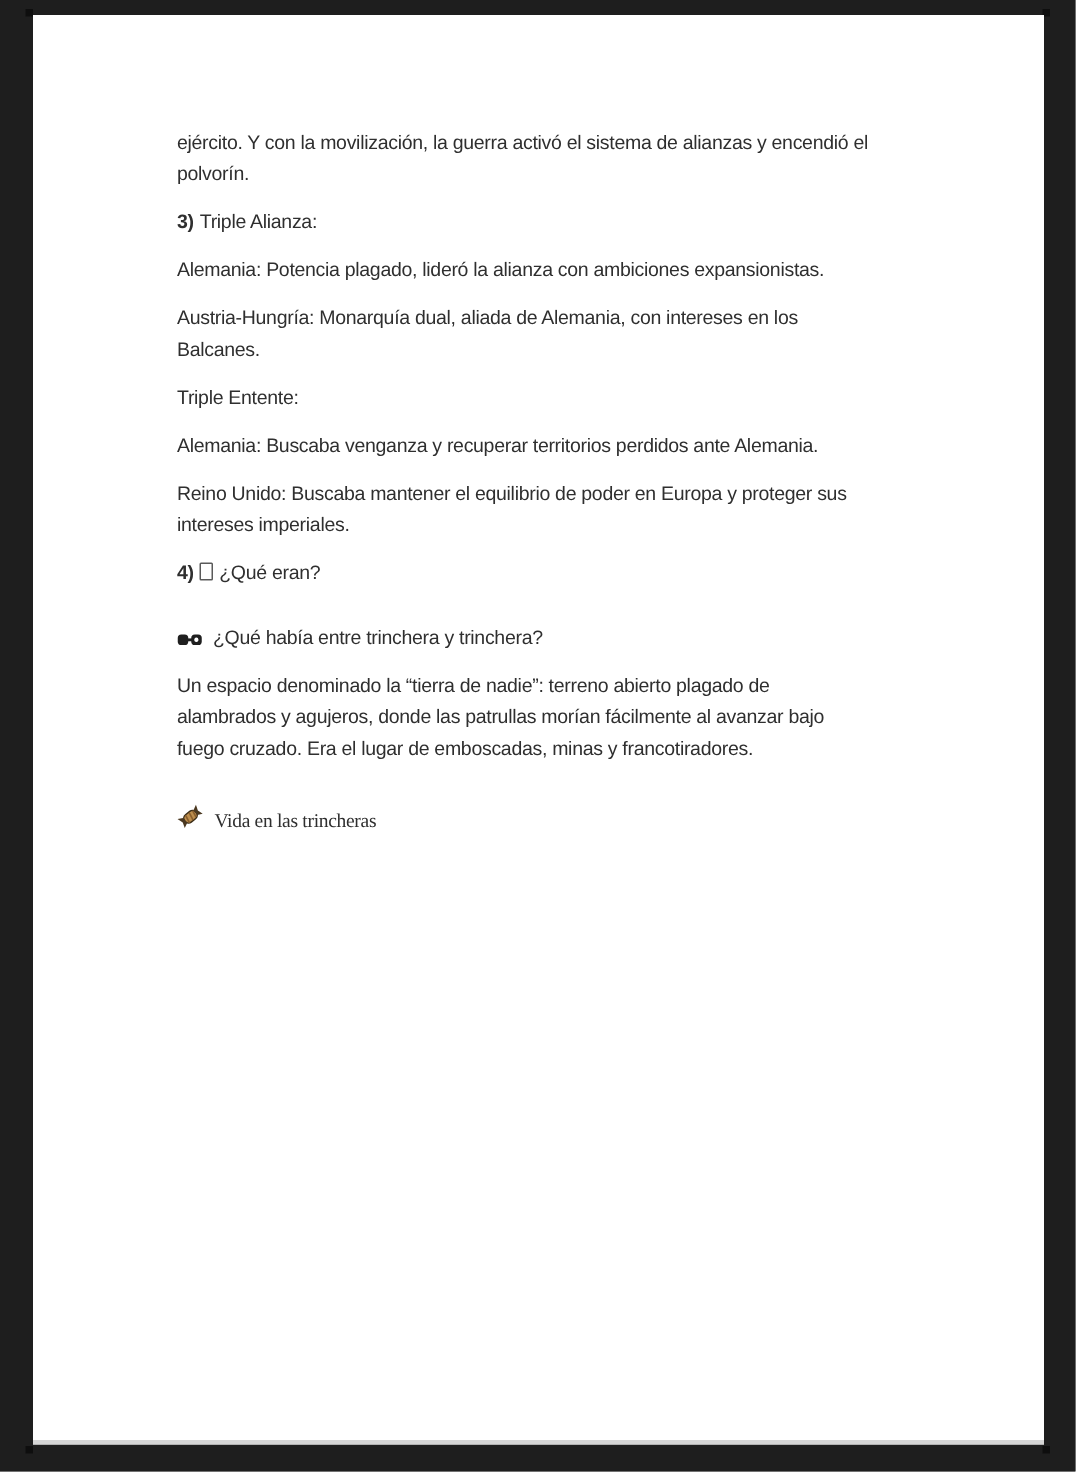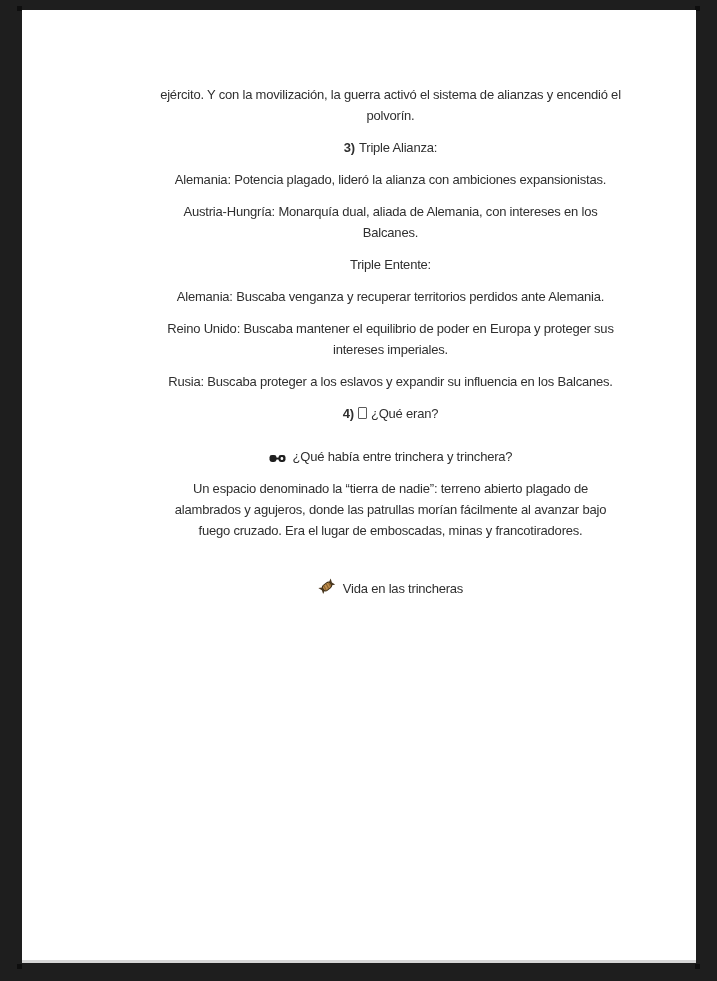--- a/index.html
+++ b/index.html
@@ -10,39 +10,38 @@
   }
   .desktop-bg{
     position:absolute;inset:0;background:#1e1e1e;
   }
   .page{
     position:absolute;left:22px;top:10px;width:674px;height:953px;
     background:#ffffff;
     border-bottom:3px solid #d6d6d6;
     box-sizing:border-box;
     overflow:hidden;
-    text-align:center;
   }
   .corner-mark{
     position:absolute;width:5px;height:5px;background:#0e0e0e;
   }
   .cm-tl{left:17px;top:6px;}
   .cm-tr{left:695px;top:6px;}
   .cm-bl{left:17px;top:964px;}
   .cm-br{left:695px;top:964px;}
   .content{
     position:absolute;left:96px;top:74px;width:545px;
     color:#2f2f2f;font-size:13px;line-height:21px;letter-spacing:-0.2px;
   }
   .para{margin:0 0 11px 0;}
   .txt{white-space:pre-line;}
   .bp{font-weight:700;margin-right:4px;}
   .gap-md{margin-top:10px;}
   .gap-lg{margin-top:22px;}
-  .gap-xl{margin-top:37px;}
+  .gap-xl{margin-top:27px;font-family:Liberation Serif, serif;}
   .glyph-box{
     display:inline-block;width:9px;height:12px;
     border:1px solid #5a5a5a;border-radius:1px;
     vertical-align:-1px;margin:0 4px 0 0;
     box-sizing:border-box;
   }
   .inline-icon{
     display:inline-block;vertical-align:-2px;margin-right:7px;line-height:0;
   }
 </style>
@@ -70,21 +69,20 @@
 Balcanes.</span></p>
 
 
     <p class="para"><span class="txt">Triple Entente:</span></p>
 
     <p class="para"><span class="txt">Alemania: Buscaba venganza y recuperar territorios perdidos ante Alemania.</span></p>
 
     <p class="para"><span class="txt">Reino Unido: Buscaba mantener el equilibrio de poder en Europa y proteger sus
 intereses imperiales.</span></p>
 
-    <p class="para"><span class="txt">Rusia: Buscaba proteger a los eslavos y expandir su influencia en los Balcanes.</span></p>
 
     <p class="para"><span class="bp">4)</span><span class="glyph-box"></span><span class="txt">¿Qué eran?</span></p>
 
 
     <p class="para gap-lg"><span class="inline-icon"><svg width="17" height="9" viewBox="0 0 17 9">
             <rect x="0.5" y="1" width="7" height="7" rx="2.4" fill="#1f1f1f"></rect>
             <rect x="9.5" y="1" width="7" height="7" rx="2.4" fill="#1f1f1f"></rect>
             <rect x="6" y="3.6" width="5" height="1.9" fill="#1f1f1f"></rect>
             <rect x="11.6" y="3" width="2.6" height="3" rx="1.2" fill="#ffffff"></rect>
           </svg></span><span class="txt">¿Qué había entre trinchera y trinchera?</span></p>

